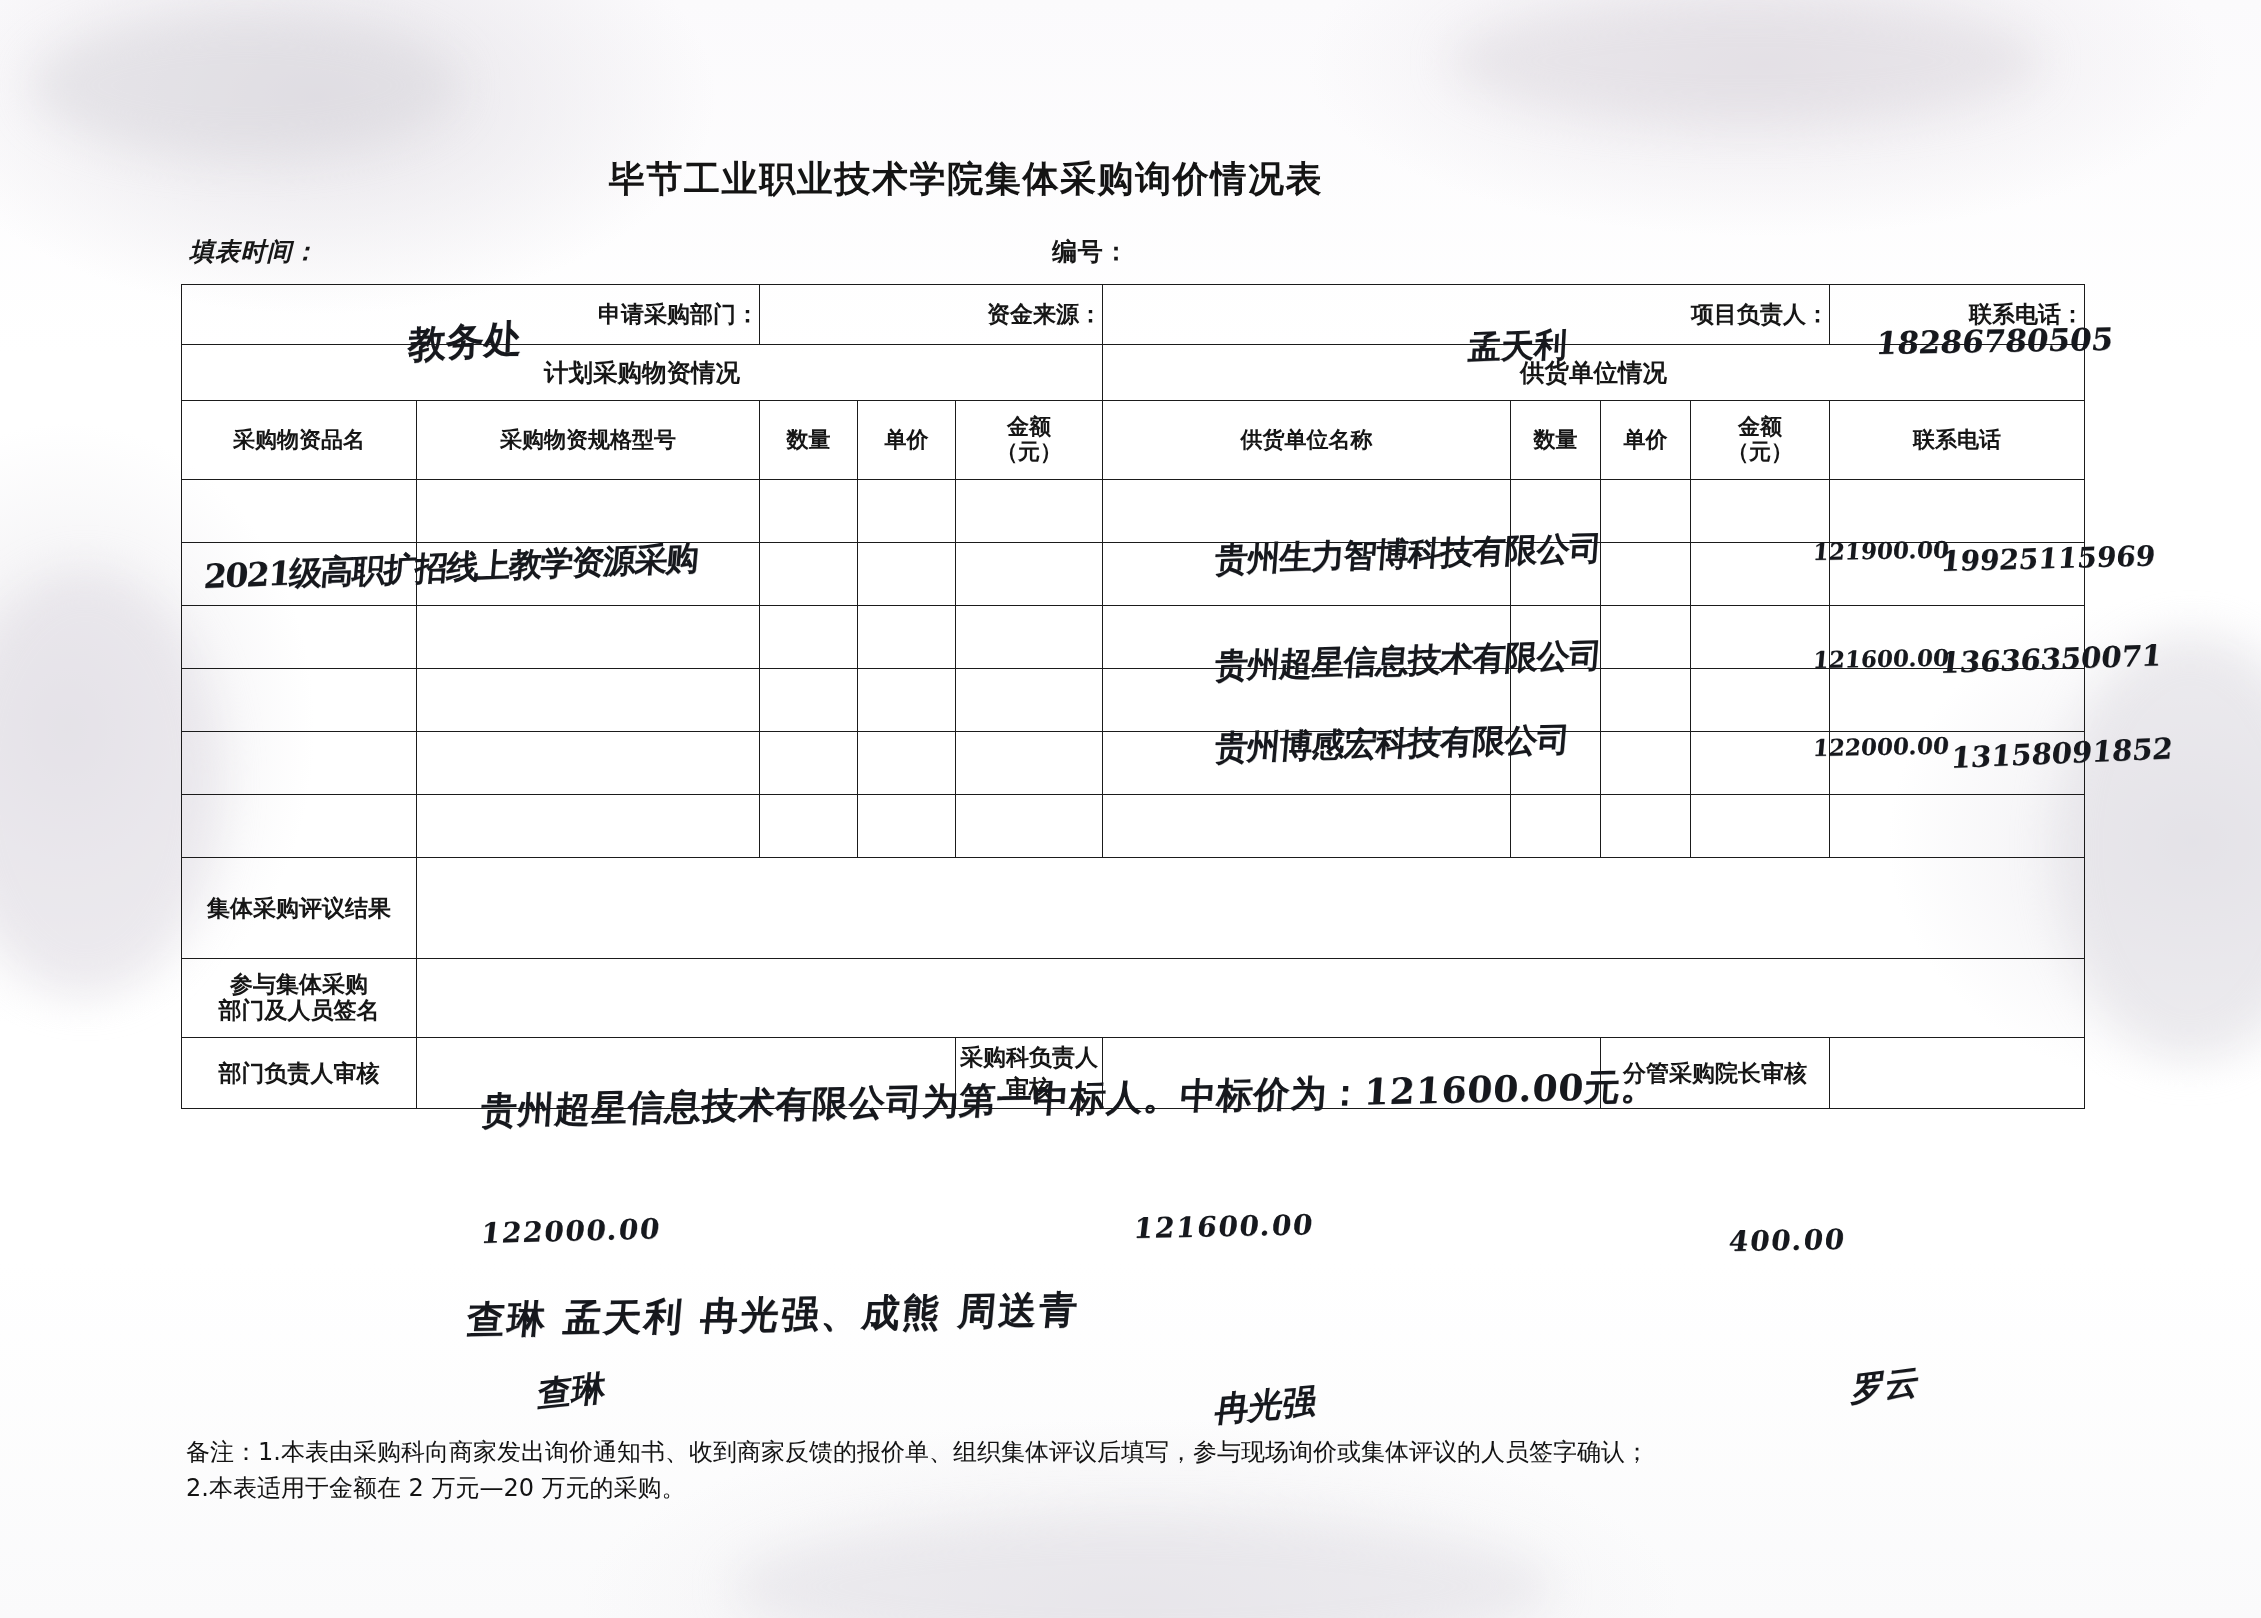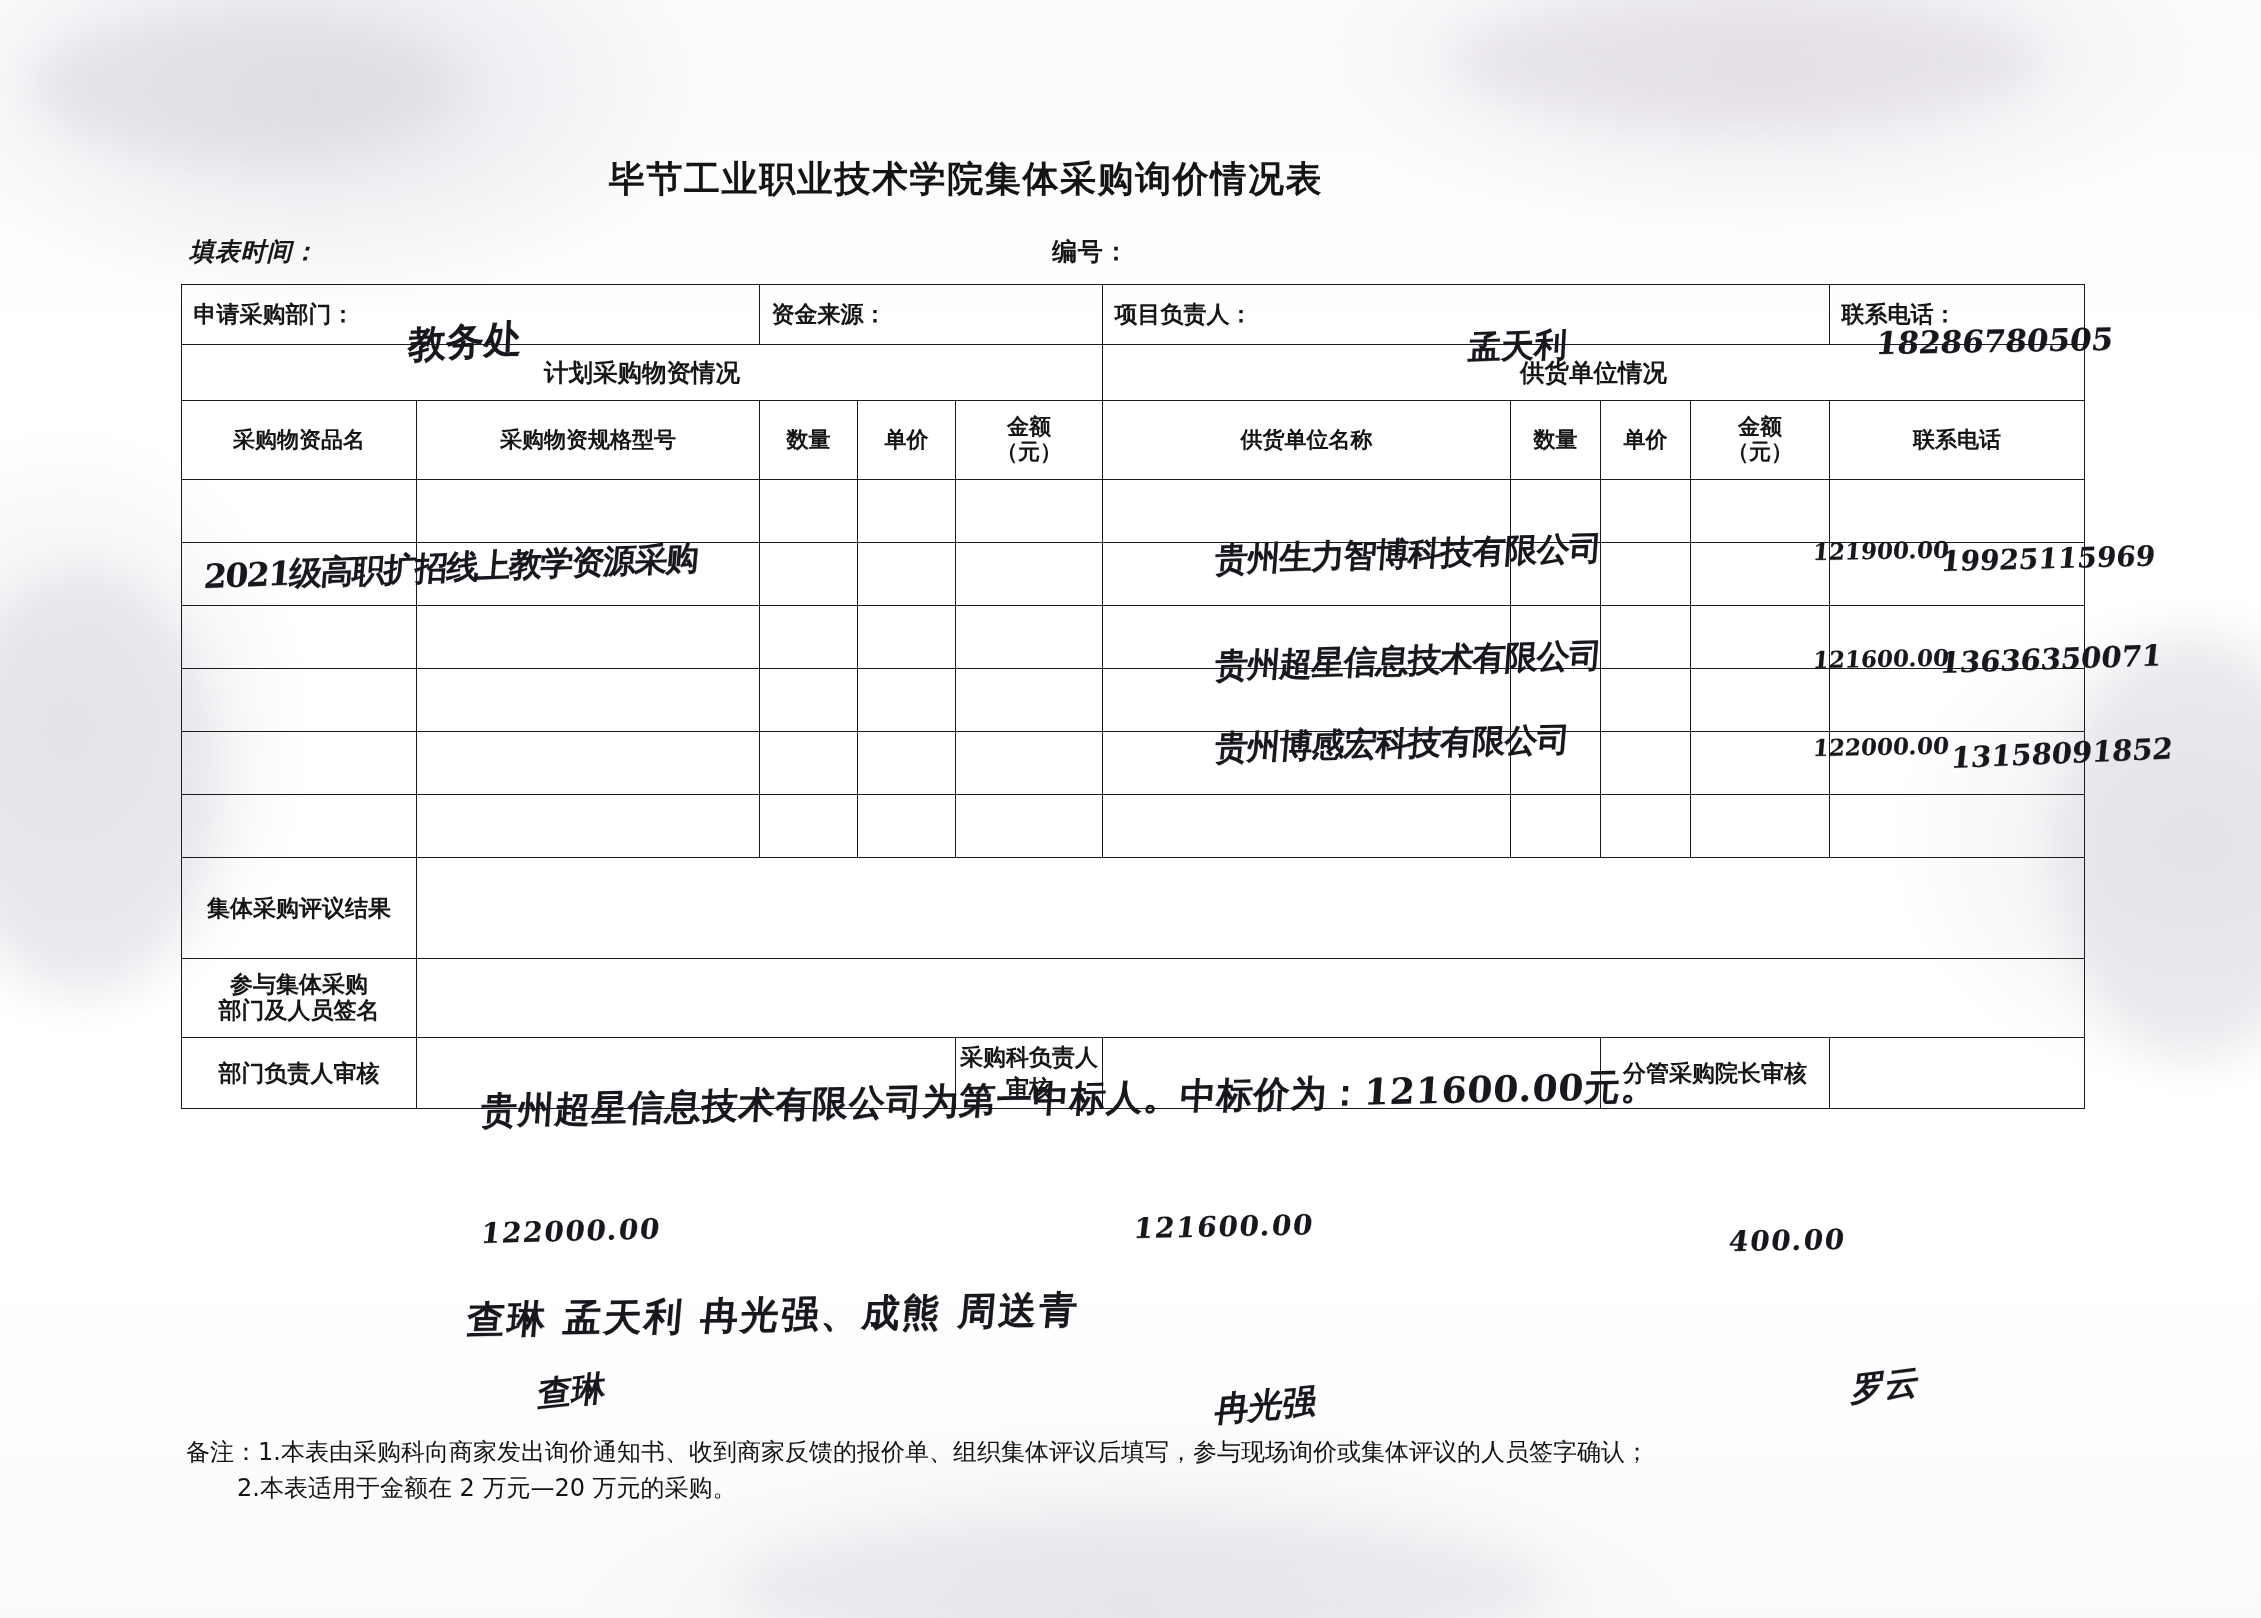--- a/index.html
+++ b/index.html
@@ -84,21 +84,21 @@
     font-size: 23px;
     font-weight: 700;
     color: #161616;
     position: relative;
   }
   .tbl td.lbl {
     font-size: 23px;
     font-weight: 700;
   }
   .tbl td.lbl-left {
-    text-align: left;
+    text-align: right;
     padding-left: 11.4px;
   }
   .h-row td { height: 59px; }
   .grp-row td { height: 55px; font-size: 24.5px; }
   .colhead-row td { height: 78px; font-size: 22px; line-height: 1.12; }
   .data-row td { height: 62px; }
   .eval-row td { height: 100px; }
   .budget-row td { height: 67px; }
   .sign-row td { height: 78px; }
   .audit-row td { height: 70px; }
@@ -132,21 +132,21 @@
   .notes {
     position: absolute;
     left: 186px;
     top: 1434px;
     width: 1925px;
     font-size: 24px;
     font-weight: 400;
     color: #131313;
     line-height: 1.5;
   }
-  .notes .n2 { margin-left: 51px; }
+  .notes .n2 { }
 </style>
 </head>
 <body>
 
 <div class="scan-page">
   <div class="blotch" style="left:33px; top:16.3px; width:424px; height:139px; background:rgba(219,216,223,0.55);"></div>
   <div class="blotch" style="left:1452px; top:0px; width:587px; height:122px; background:rgba(221,218,224,0.5);"></div>
   <div class="blotch" style="left:-49px; top:571px; width:269px; height:424px; background:rgba(224,221,227,0.55);"></div>
   <div class="blotch" style="left:2056px; top:636px; width:269px; height:424px; background:rgba(222,219,226,0.5);"></div>
   <div class="blotch" style="left:734px; top:1517px; width:816px; height:139px; background:rgba(226,224,229,0.5);"></div>

